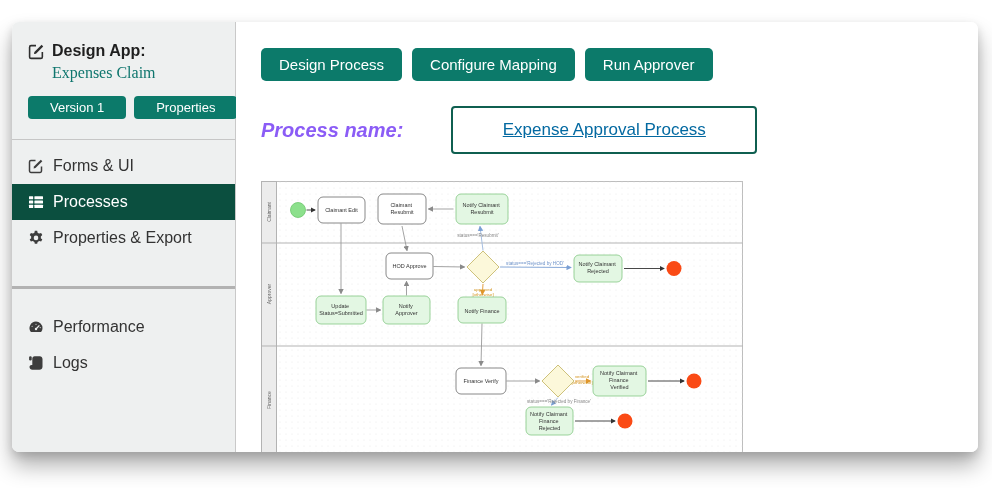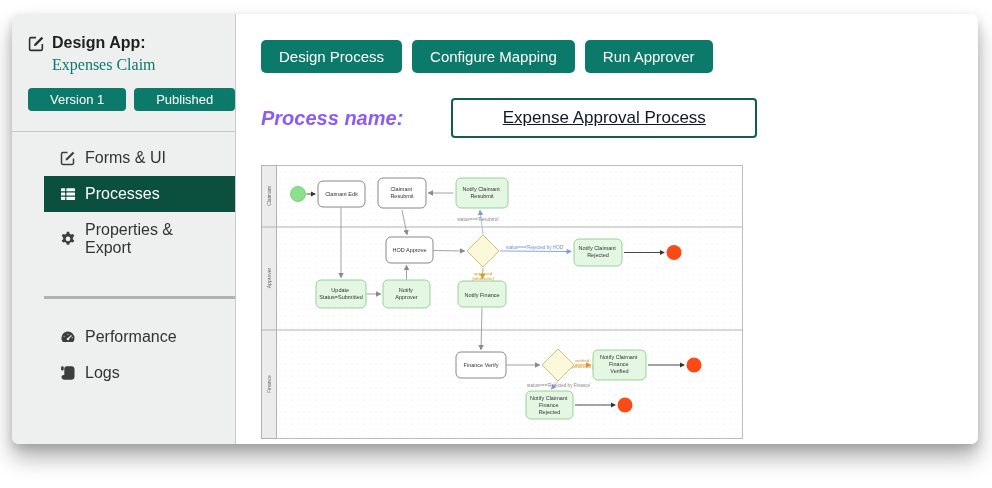--- a/index.html
+++ b/index.html
@@ -1,49 +1,49 @@
 <!DOCTYPE html>
 <html><head>
 <meta charset="utf-8">
 <style>
   * { box-sizing: border-box; margin: 0; padding: 0; }
   html,body { width: 992px; height: 488px; background: #ffffff; overflow: hidden;
     font-family: "Liberation Sans", sans-serif; }
-  .card { position: absolute; left: 12px; top: 14px; width: 966px; height: 430px;
+  .card { position: absolute; left: 12px; top: 22px; width: 966px; height: 430px;
     background: #ffffff; border-radius: 7px; display: flex; overflow: hidden;
     box-shadow: 0 14px 22px rgba(0,0,0,.30), 0 4px 10px rgba(0,0,0,.14); }
   
   .sidebar { width: 224px; background: #eef0f0; border-right: 1px solid #c9c9c9;
     flex-shrink: 0; display: flex; flex-direction: column; }
   .app-header { padding: 20px 16px 18px 16px; border-bottom: 1px solid #c6c6c6; }
   .app-title-row { display: flex; align-items: center; gap: 7px; }
   .app-title-row svg { width: 17px; height: 17px; color: #2e2e2e; flex-shrink: 0; }
   .app-label { font-size: 16px; font-weight: bold; color: #1f1f1f; }
   .app-name { font-size: 16px; color: #0f766e; margin: 4px 0 0 24px; font-family: Liberation Serif, serif; }
   .badges { display: flex; gap: 8px; margin: 14px 0 2px 0; }
   .badge { background: #0c7a6a; color: #fff; font-size: 13px; padding: 4px 22px;
     border-radius: 4px; white-space: nowrap; }
-  .nav { padding-top: 8px; margin-left: 32px; }
+  .nav { padding-top: 8px; }
   .nav-item { display: flex; align-items: center; gap: 9px; padding: 9px 16px;
     font-size: 16px; color: #333; cursor: pointer; }
   .nav-item svg { width: 16px; height: 16px; color: #3d3d3d; flex-shrink: 0; }
   .nav-item.selected { background: #0b4f3f; color: #ffffff; text-align: right; }
   .nav-item.selected svg { color: #ffffff; }
   .nav-divider { border-top: 3px solid #b2b2b2; margin: 30px 0 20px 0; }
   
   .main { flex: 1; background: #fff; padding: 26px 0 0 25px; position: relative; }
   .toolbar { display: flex; gap: 10px; }
   .btn { background: #0c7a6a; color: #fff; border: none; border-radius: 5px;
     font-family: inherit; font-size: 15px; padding: 8px 18px; cursor: pointer;
     white-space: nowrap; }
   .process-row { display: flex; align-items: center; margin-top: 25px; }
   .process-label { font-size: 20px; font-weight: bold; color: #8b5cf6; font-style: italic; }
-  .process-input { margin-left: 48px; width: 306px; height: 40px;
+  .process-input { margin-left: 48px; width: 306px; height: 48px;
     border: 2px solid #0f5f50; border-radius: 4px; font-family: inherit;
-    font-size: 17px; color: #0f172a; text-align: center;
+    font-size: 17px; color: #0369a1; text-align: center;
     text-decoration: underline; background: #fff; }
   .diagram-wrap { margin-top: 27px; width: 482px; height: 274px; }
   .diagram-wrap svg { display: block; }
 </style>
 </head>
 <body>
 
 <div class="card">
 
   <div class="sidebar">
@@ -51,21 +51,21 @@
       <div class="app-title-row">
         <svg viewBox="0 0 16 16">
           <path fill="none" stroke="currentColor" stroke-width="1.5" d="M13.5 8.5v4.6c0 .8-.6 1.4-1.4 1.4H2.9c-.8 0-1.4-.6-1.4-1.4V3.9c0-.8.6-1.4 1.4-1.4h4.6"></path>
           <path fill="currentColor" d="M6 8.5l6.8-6.8 1.5 1.5L7.5 10 5.6 10.4z"></path>
         </svg>
         <span class="app-label">Design App:</span>
       </div>
       <div class="app-name">Expenses Claim</div>
       <div class="badges">
         <span class="badge">Version 1</span>
-        <span class="badge">Published</span>
+        <span class="badge">Properties</span>
       </div>
     </div>
     <div class="nav">
       <div class="nav-item">
         <svg viewBox="0 0 16 16">
           <path fill="none" stroke="currentColor" stroke-width="1.5" d="M13.5 8.5v4.6c0 .8-.6 1.4-1.4 1.4H2.9c-.8 0-1.4-.6-1.4-1.4V3.9c0-.8.6-1.4 1.4-1.4h4.6"></path>
           <path fill="currentColor" d="M6 8.5l6.8-6.8 1.5 1.5L7.5 10 5.6 10.4z"></path>
         </svg>
         <span>Forms &amp; UI</span>
       </div>

